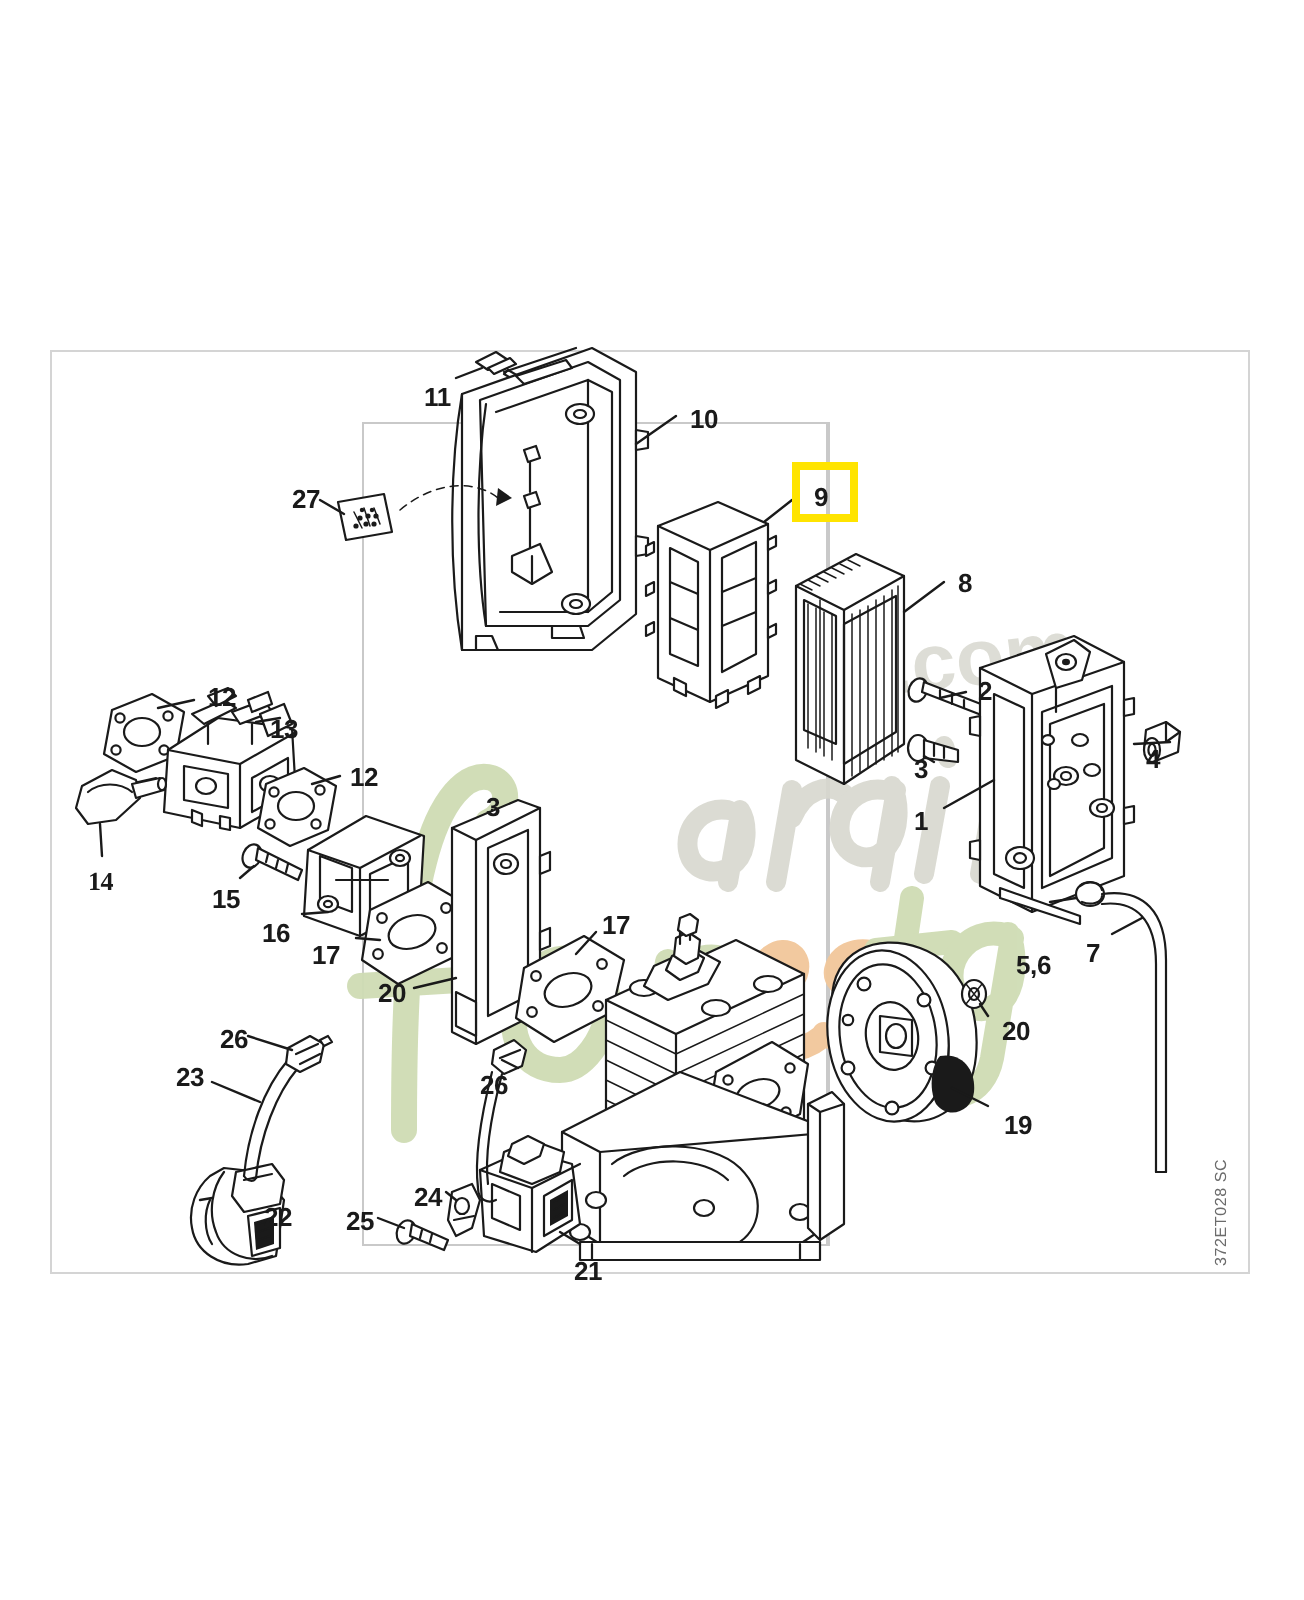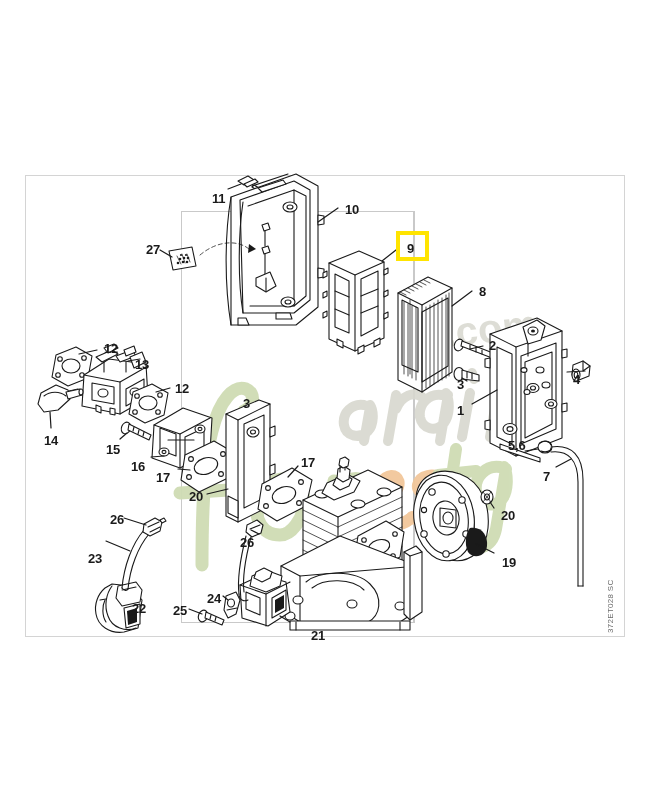--- a/index.html
+++ b/index.html
@@ -570,39 +570,39 @@
     </g>
     <path class="lead" d="M124 518 L146 525"></path>
 
   </svg>
 
   <div class="lbl" style="left:457px;top:404px;">1</div>
   <div class="lbl" style="left:489px;top:339px;">2</div>
   <div class="lbl" style="left:457px;top:378px;">3</div>
   <div class="lbl" style="left:243px;top:397px;">3</div>
   <div class="lbl" style="left:573px;top:373px;">4</div>
-  <div class="lbl" style="left:508px;top:439px;">5,6</div>
+  <div class="lbl" style="left:508px;top:476px;">5,6</div>
   <div class="lbl" style="left:543px;top:470px;">7</div>
   <div class="lbl" style="left:479px;top:285px;">8</div>
   <div class="lbl" style="left:345px;top:203px;">10</div>
   <div class="lbl" style="left:212px;top:192px;">11</div>
   <div class="lbl" style="left:104px;top:342px;">12</div>
   <div class="lbl" style="left:175px;top:382px;">12</div>
   <div class="lbl" style="left:135px;top:358px;text-align:center;">13</div>
-  <div class="lbl" style="left:44px;top:434px;">14</div>
+  <div class="lbl" style="left:44px;top:434px;font-family:Liberation Serif, serif;">14</div>
   <div class="lbl" style="left:106px;top:443px;">15</div>
   <div class="lbl" style="left:131px;top:460px;text-align:right;">16</div>
   <div class="lbl" style="left:156px;top:471px;">17</div>
   <div class="lbl" style="left:301px;top:456px;">17</div>
   <div class="lbl" style="left:189px;top:490px;">20</div>
   <div class="lbl" style="left:502px;top:556px;">19</div>
   <div class="lbl" style="left:501px;top:509px;text-align:center;">20</div>
-  <div class="lbl" style="left:287px;top:629px;margin-left:24px;">21</div>
+  <div class="lbl" style="left:287px;top:629px;">21</div>
   <div class="lbl" style="left:88px;top:602px;margin-left:44px;">22</div>
-  <div class="lbl" style="left:88px;top:552px;">23</div>
+  <div class="lbl" style="left:88px;top:532px;">23</div>
   <div class="lbl" style="left:207px;top:592px;">24</div>
   <div class="lbl" style="left:173px;top:604px;">25</div>
   <div class="lbl" style="left:110px;top:513px;">26</div>
   <div class="lbl" style="left:240px;top:536px;">26</div>
   <div class="lbl" style="left:146px;top:243px;">27</div>
 
   <div class="hl">
     <div class="lbl">9</div>
   </div>
 

